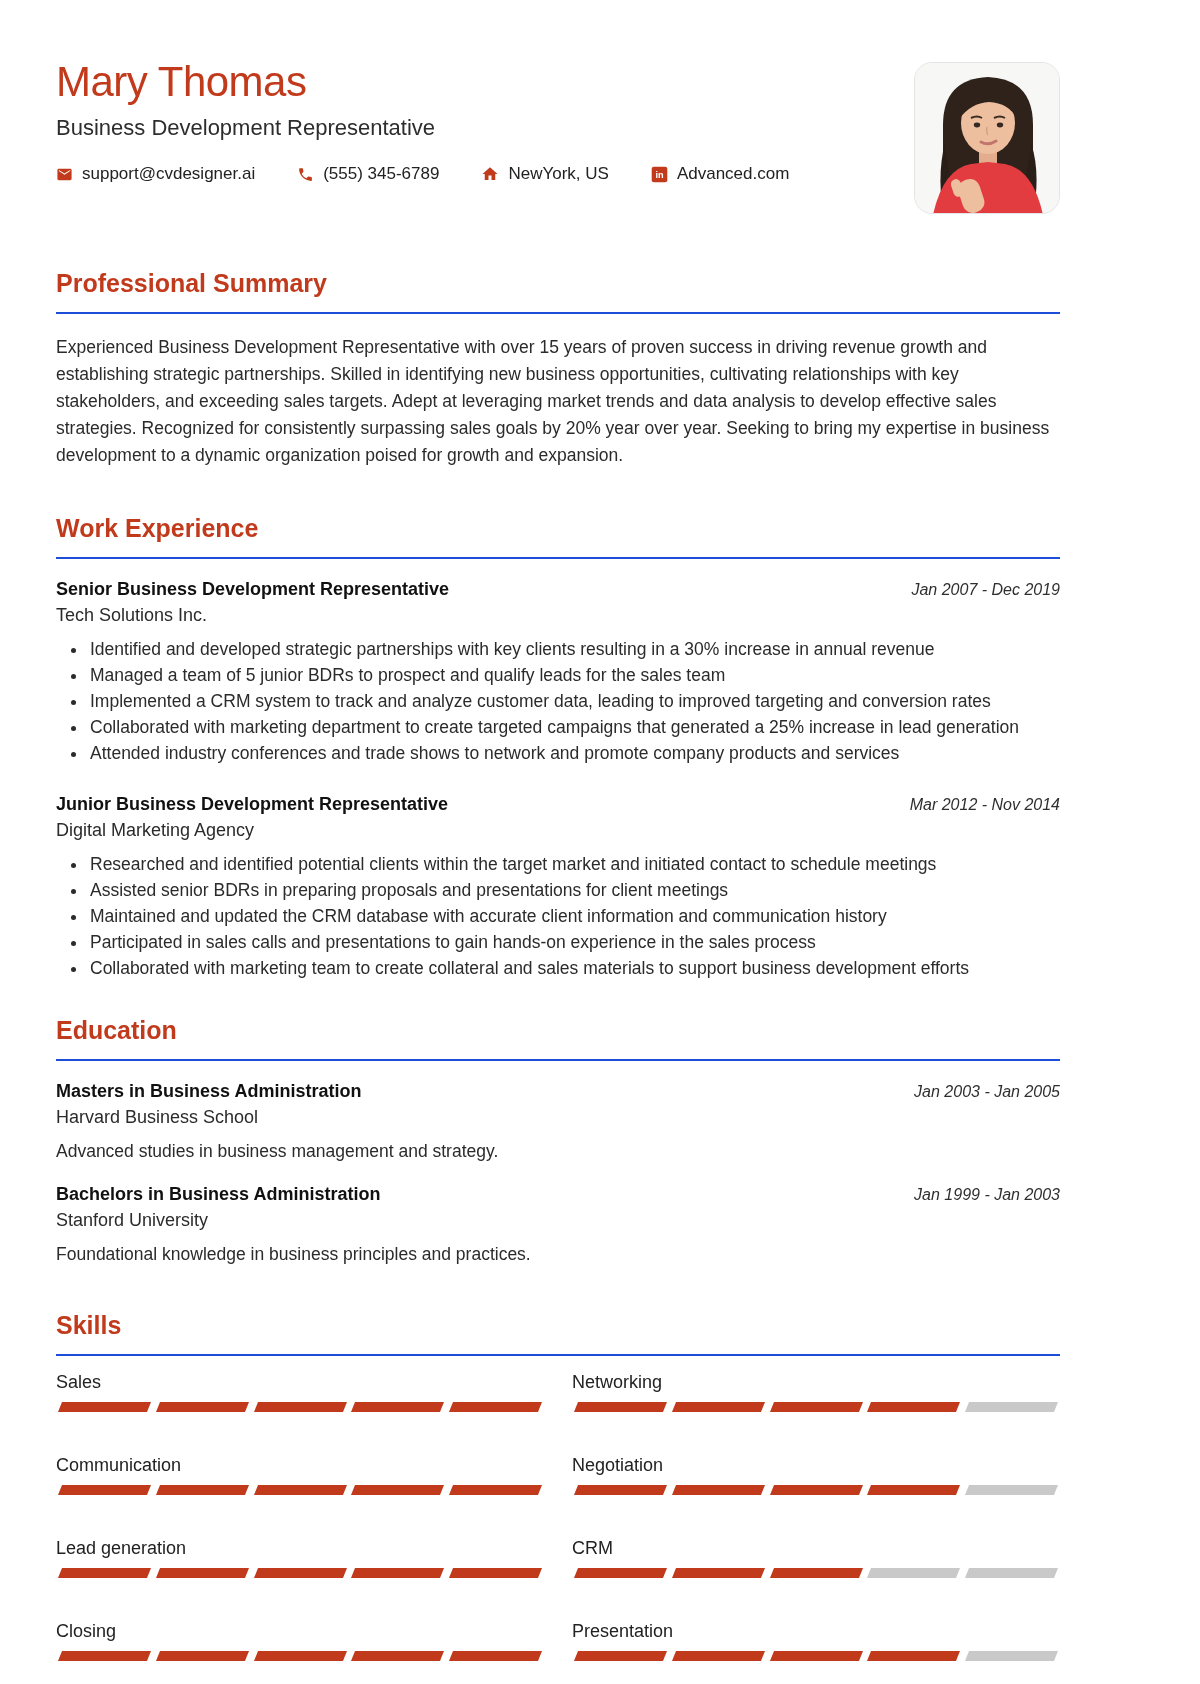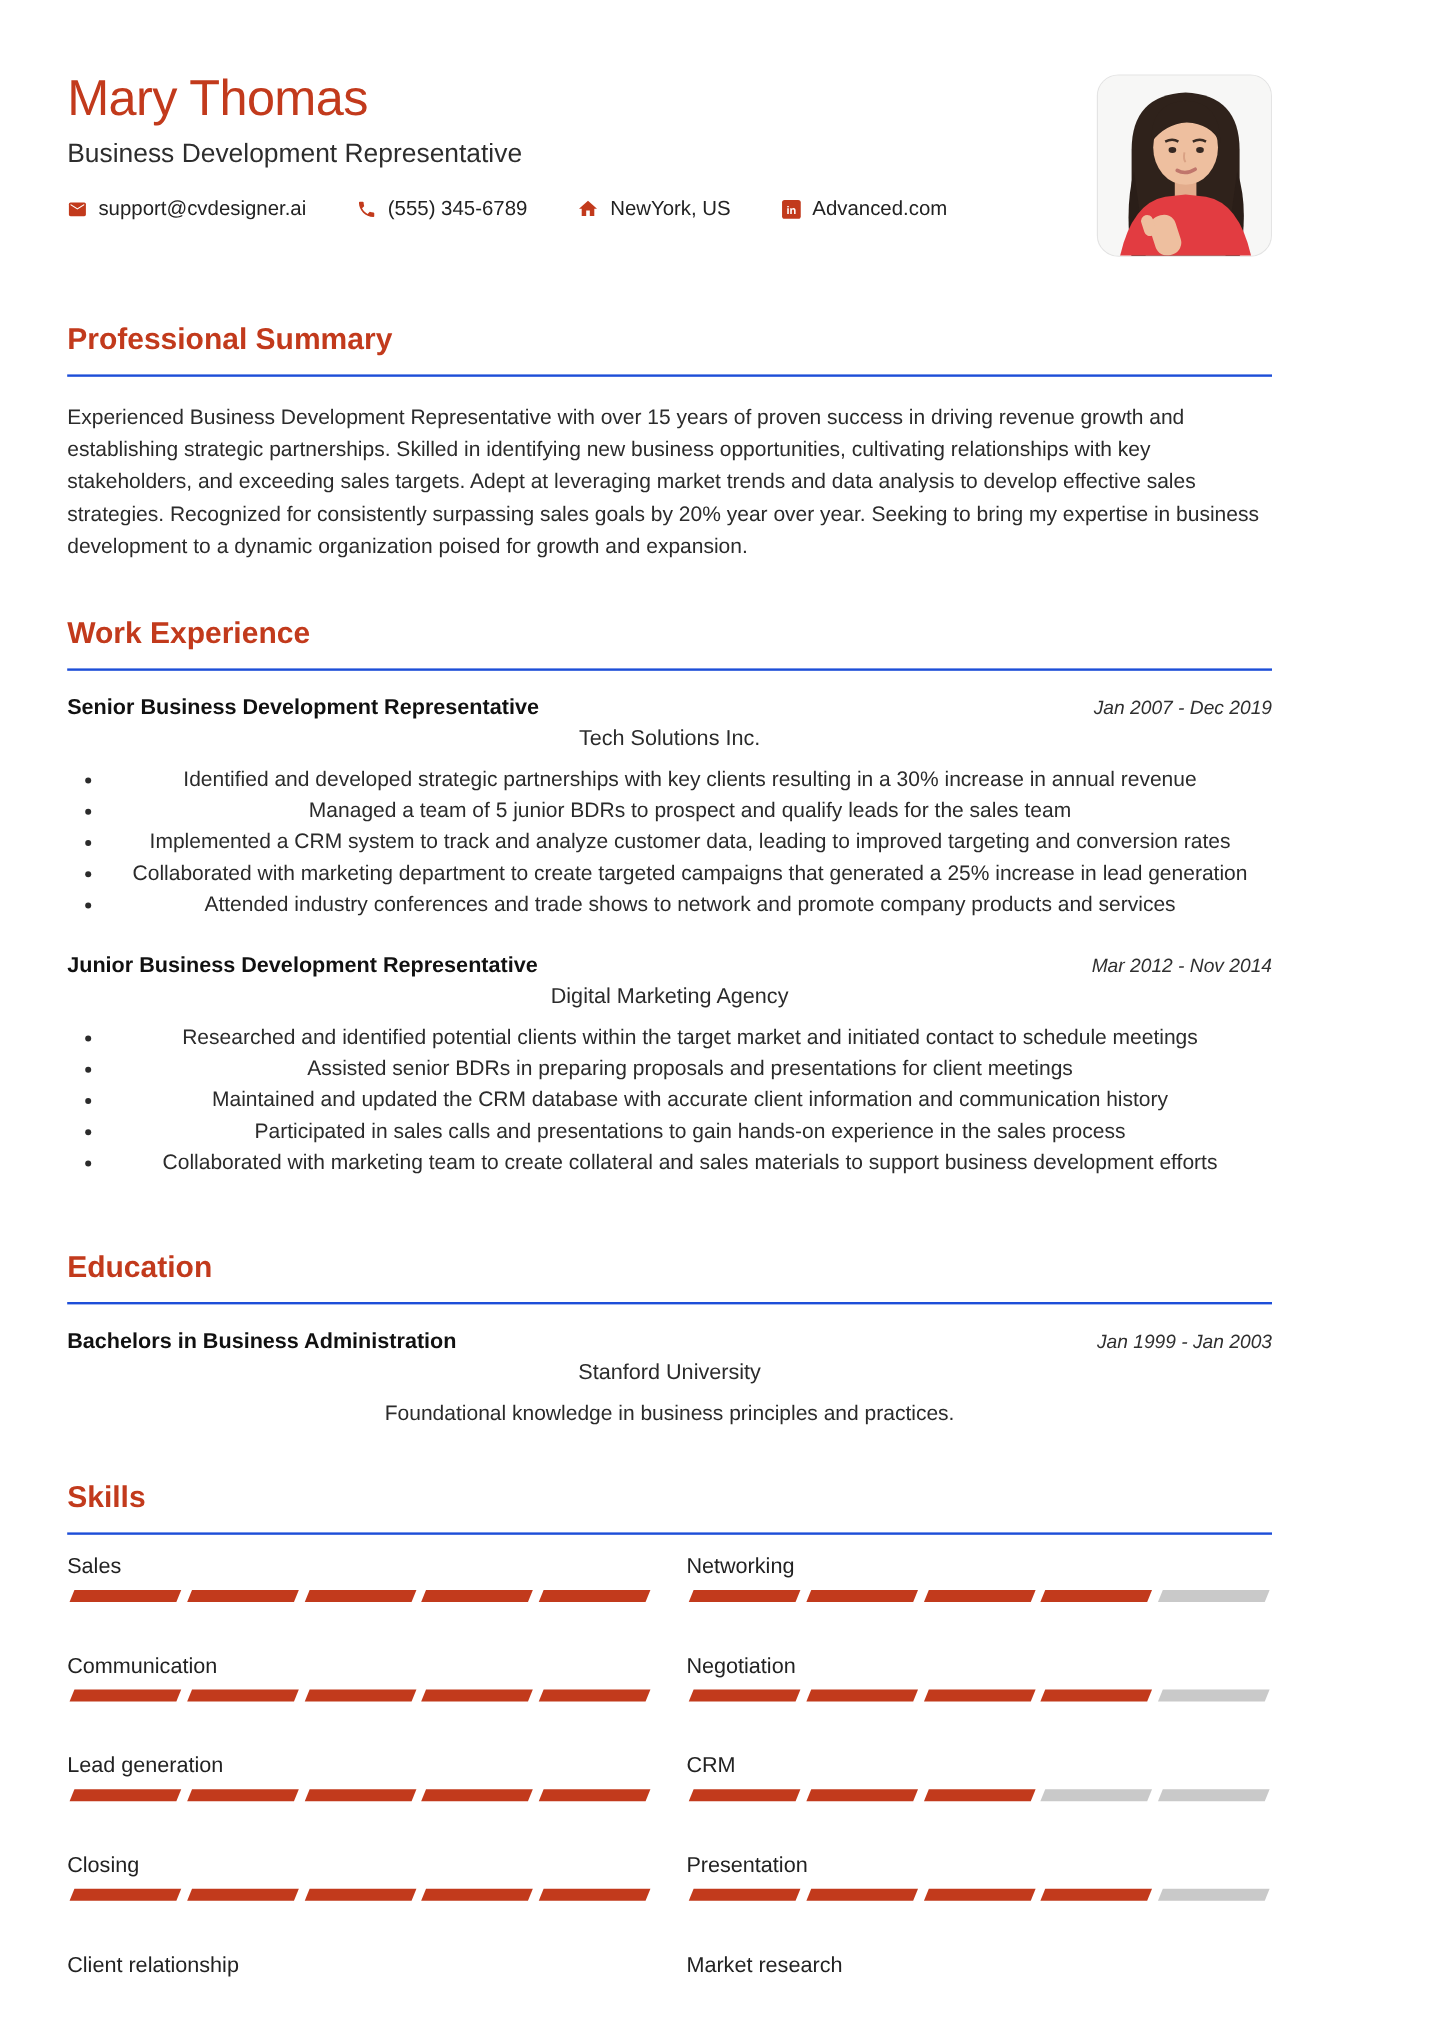--- a/index.html
+++ b/index.html
@@ -18,30 +18,30 @@
   .contact-item { display:inline-flex; align-items:center; gap:9px; cursor:pointer; }
   .contact-item svg { display:block; }
   .photo {
     position:absolute; top:4px; right:0; width:146px; height:152px;
     border-radius:18px; overflow:hidden; border:1px solid #e4e4e4; background:#f7f7f6;
   }
 
   
   section.sum  { margin-top:84px; }
   section.work { margin-top:44px; }
-  section.edu  { margin-top:60px; }
+  section.edu  { margin-top:34px; }
   section.skls { margin-top:45px; }
   h2.sec-heading {
     font-size:25px; line-height:30px; font-weight:700; color:#c23a1c;
     padding-bottom:14px; border-bottom:2px solid #1d4ed8;
   }
   .summary-text { margin-top:20px; font-size:17.5px; line-height:27px; color:#2b2b2b; }
 
   
-  .entry { margin-top:18px;text-align:center; }
+  .entry { margin-top:18px; }
   .entry + .entry { margin-top:26px; }
   .edu .entry + .entry { margin-top:20px; }
   .entry-top { display:flex; justify-content:space-between; align-items:baseline; }
   .entry-title { font-size:18px; line-height:24px; font-weight:700; color:#111; }
   .entry-date { font-size:16px; font-style:italic; color:#2f2f2f; white-space:nowrap; }
   .entry-sub { margin-top:3px; font-size:18px; line-height:22px; color:#2b2b2b; }
   .entry-desc { margin-top:12px; font-size:17.5px; line-height:22px; color:#2b2b2b; }
   ul.bullets { margin-top:10px; padding-left:32px; list-style:disc; }
   ul.bullets li { font-size:17.5px; line-height:26px; color:#2b2b2b; padding-left:2px; }
 
@@ -159,20 +159,28 @@
           </ul>
   </div>
       </div>
   </section>
 
   <section class="edu">
     <h2 class="sec-heading">Education</h2>
     <div id="edu-entries">
         <div class="entry">
     <div class="entry-top">
+      <div class="entry-title">Masters in Business Administration</div>
+      <div class="entry-date">Jan 2003 - Jan 2005</div>
+    </div>
+    <div class="entry-sub">Harvard Business School</div>
+    <div class="entry-desc">Advanced studies in business management and strategy.</div>
+  </div>
+        <div class="entry">
+    <div class="entry-top">
       <div class="entry-title">Bachelors in Business Administration</div>
       <div class="entry-date">Jan 1999 - Jan 2003</div>
     </div>
     <div class="entry-sub">Stanford University</div>
     <div class="entry-desc">Foundational knowledge in business principles and practices.</div>
   </div>
       </div>
   </section>
 
   <section class="skls">

